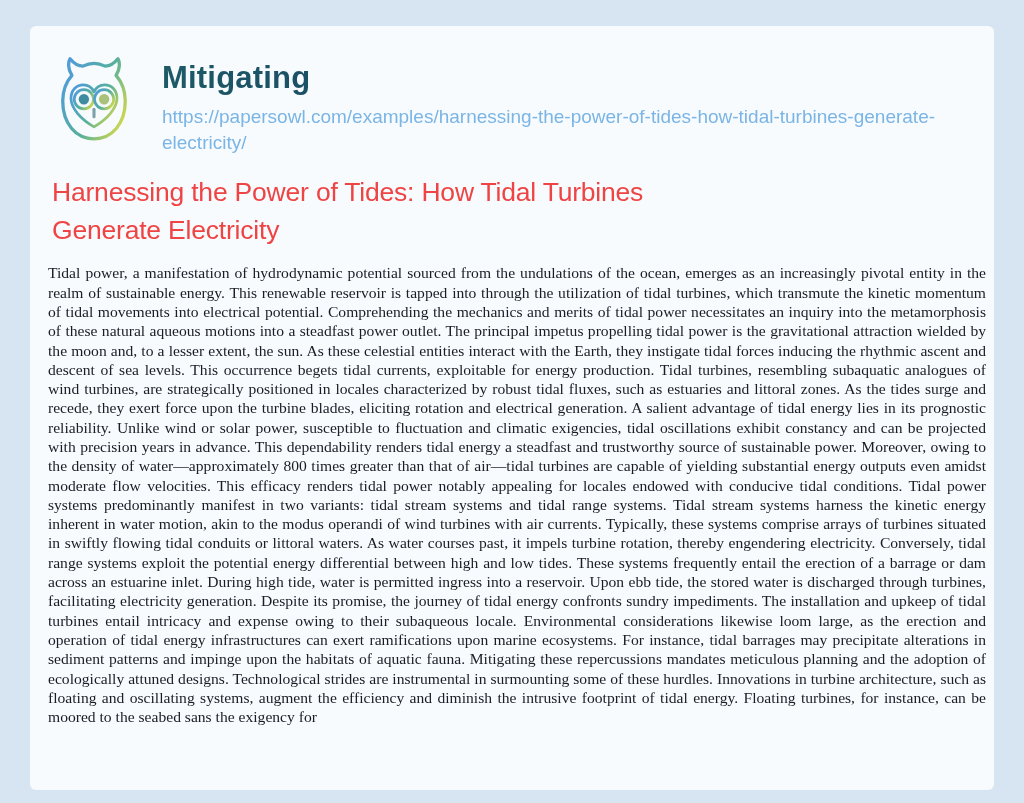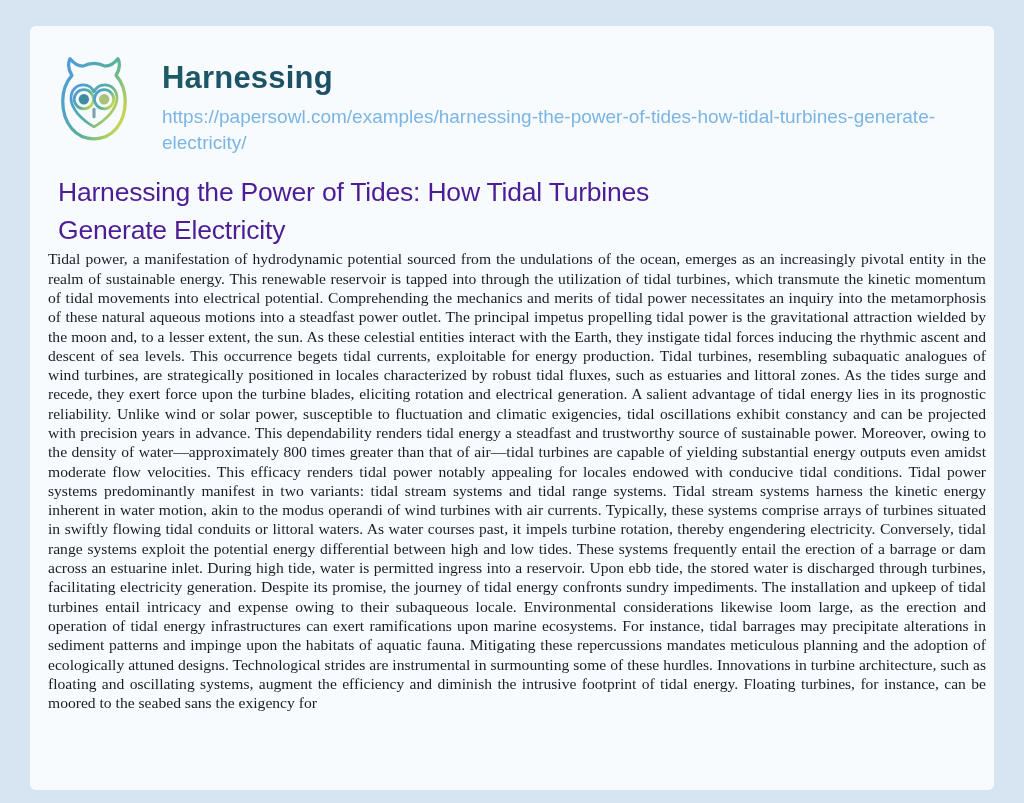--- a/index.html
+++ b/index.html
@@ -46,30 +46,30 @@
     font-size: 19px;
     line-height: 1.38;
     color: #7ab5e5;
     overflow-wrap: break-word;
     word-break: break-all;
     text-decoration: none;
     cursor: pointer;
   }
   .article-title {
     margin-top: 18px;
-    margin-left: 12px;
+    margin-left: 6px;
     max-width: 700px;
     font-size: 26.5px;
     font-weight: 500;
     letter-spacing: -0.2px;
     line-height: 1.42;
-    color: #4c1d95;
+    color: #ef4444;
   }
   .article-body {
-    margin-top: 0;
+    margin-top: 14px;
     margin-left: 2px;
     width: 938px;
     font-family: "Liberation Serif", serif;
     font-size: 15.6px;
     line-height: 19.3px;
     color: #181d26;
     text-align: justify;
   }
 </style>
 </head>
@@ -95,21 +95,21 @@
       <circle cx="39" cy="47" r="10.5" fill="#f4f9f9" stroke="url(#owlGrad)" stroke-width="3"></circle>
       <circle cx="39" cy="47" r="5.6" fill="#3f8ca0"></circle>
 
       <circle cx="61" cy="47" r="10.5" fill="#f4f9f9" stroke="url(#owlGrad)" stroke-width="3"></circle>
       <circle cx="61" cy="47" r="5.6" fill="#a9c178"></circle>
 
       <path d="M50 58 L50 66" stroke="#7fa1ab" stroke-width="3.4" stroke-linecap="round"></path>
     </svg>
 
     <div class="brand-block">
-      <div class="brand-title">Harnessing</div>
+      <div class="brand-title">Mitigating</div>
       <span class="page-url">https://papersowl.com/examples/harnessing-the-power-of-tides-how-tidal-turbines-generate-electricity/</span>
     </div>
 
   </div>
 
   <h1 class="article-title">Harnessing the Power of Tides: How Tidal Turbines Generate Electricity</h1>
 
   <p class="article-body">Tidal power, a manifestation of hydrodynamic potential sourced from the undulations of the ocean, emerges as an increasingly pivotal entity in the realm of sustainable energy. This renewable reservoir is tapped into through the utilization of tidal turbines, which transmute the kinetic momentum of tidal movements into electrical potential. Comprehending the mechanics and merits of tidal power necessitates an inquiry into the metamorphosis of these natural aqueous motions into a steadfast power outlet. The principal impetus propelling tidal power is the gravitational attraction wielded by the moon and, to a lesser extent, the sun. As these celestial entities interact with the Earth, they instigate tidal forces inducing the rhythmic ascent and descent of sea levels. This occurrence begets tidal currents, exploitable for energy production. Tidal turbines, resembling subaquatic analogues of wind turbines, are strategically positioned in locales characterized by robust tidal fluxes, such as estuaries and littoral zones. As the tides surge and recede, they exert force upon the turbine blades, eliciting rotation and electrical generation. A salient advantage of tidal energy lies in its prognostic reliability. Unlike wind or solar power, susceptible to fluctuation and climatic exigencies, tidal oscillations exhibit constancy and can be projected with precision years in advance. This dependability renders tidal energy a steadfast and trustworthy source of sustainable power. Moreover, owing to the density of water—approximately 800 times greater than that of air—tidal turbines are capable of yielding substantial energy outputs even amidst moderate flow velocities. This efficacy renders tidal power notably appealing for locales endowed with conducive tidal conditions. Tidal power systems predominantly manifest in two variants: tidal stream systems and tidal range systems. Tidal stream systems harness the kinetic energy inherent in water motion, akin to the modus operandi of wind turbines with air currents. Typically, these systems comprise arrays of turbines situated in swiftly flowing tidal conduits or littoral waters. As water courses past, it impels turbine rotation, thereby engendering electricity. Conversely, tidal range systems exploit the potential energy differential between high and low tides. These systems frequently entail the erection of a barrage or dam across an estuarine inlet. During high tide, water is permitted ingress into a reservoir. Upon ebb tide, the stored water is discharged through turbines, facilitating electricity generation. Despite its promise, the journey of tidal energy confronts sundry impediments. The installation and upkeep of tidal turbines entail intricacy and expense owing to their subaqueous locale. Environmental considerations likewise loom large, as the erection and operation of tidal energy infrastructures can exert ramifications upon marine ecosystems. For instance, tidal barrages may precipitate alterations in sediment patterns and impinge upon the habitats of aquatic fauna. Mitigating these repercussions mandates meticulous planning and the adoption of ecologically attuned designs. Technological strides are instrumental in surmounting some of these hurdles. Innovations in turbine architecture, such as floating and oscillating systems, augment the efficiency and diminish the intrusive footprint of tidal energy. Floating turbines, for instance, can be moored to the seabed sans the exigency for</p>
 
 </div>

